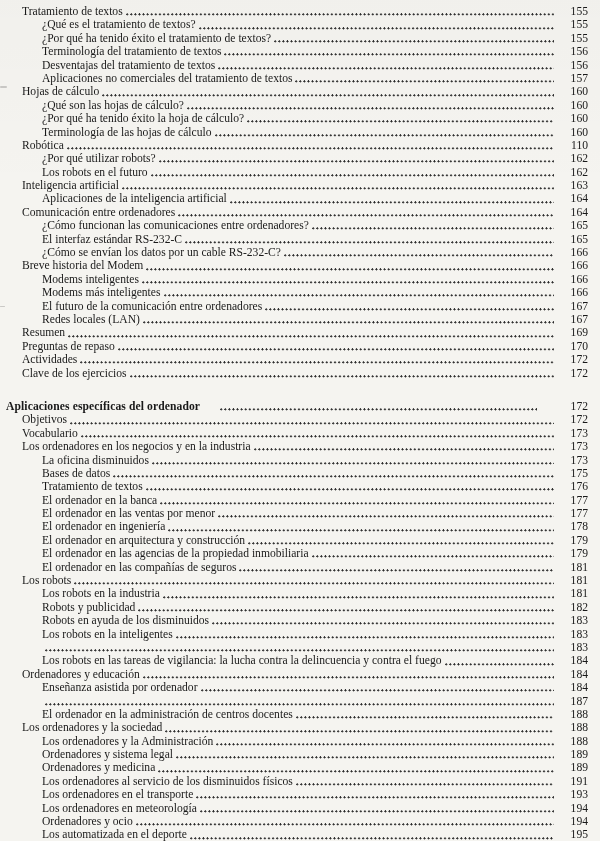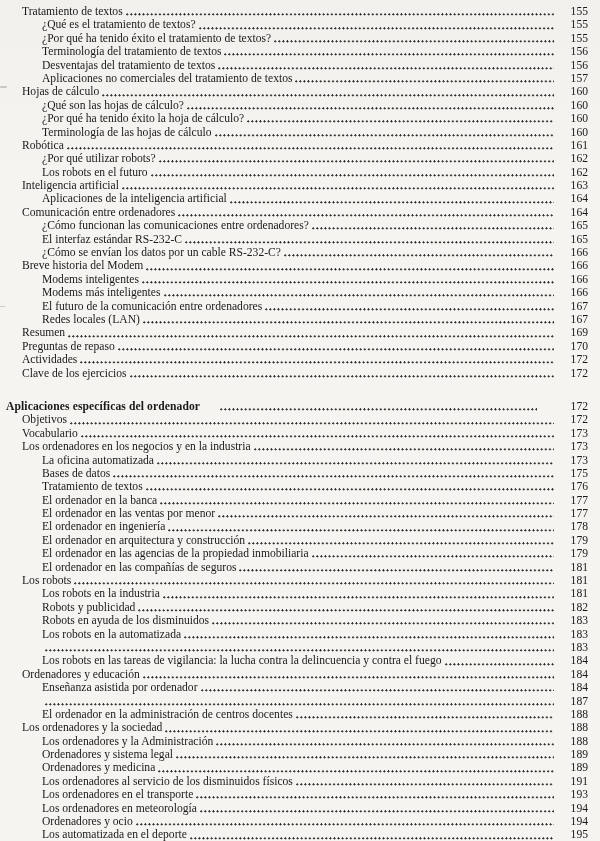--- a/index.html
+++ b/index.html
@@ -125,21 +125,21 @@
     <span class="pagenum">160</span>
   </div>
       <div class="row level-2">
     <span class="label">Terminología de las hojas de cálculo</span>
     <span class="leader"></span>
     <span class="pagenum">160</span>
   </div>
       <div class="row level-1">
     <span class="label">Robótica</span>
     <span class="leader"></span>
-    <span class="pagenum">161</span>
+    <span class="pagenum">110</span>
   </div>
       <div class="row level-2">
     <span class="label">¿Por qué utilizar robots?</span>
     <span class="leader"></span>
     <span class="pagenum">162</span>
   </div>
       <div class="row level-2">
     <span class="label">Los robots en el futuro</span>
     <span class="leader"></span>
     <span class="pagenum">162</span>
@@ -233,21 +233,21 @@
     <span class="label">Vocabulario</span>
     <span class="leader"></span>
     <span class="pagenum">173</span>
   </div>
       <div class="row level-1">
     <span class="label">Los ordenadores en los negocios y en la industria</span>
     <span class="leader"></span>
     <span class="pagenum">173</span>
   </div>
       <div class="row level-2">
-    <span class="label">La oficina automatizada</span>
+    <span class="label">La oficina disminuidos</span>
     <span class="leader"></span>
     <span class="pagenum">173</span>
   </div>
       <div class="row level-2">
     <span class="label">Bases de datos</span>
     <span class="leader"></span>
     <span class="pagenum">175</span>
   </div>
       <div class="row level-2">
     <span class="label">Tratamiento de textos</span>
@@ -298,21 +298,21 @@
     <span class="label">Robots y publicidad</span>
     <span class="leader"></span>
     <span class="pagenum">182</span>
   </div>
       <div class="row level-2">
     <span class="label">Robots en ayuda de los disminuidos</span>
     <span class="leader"></span>
     <span class="pagenum">183</span>
   </div>
       <div class="row level-2">
-    <span class="label">Los robots en la automatizada</span>
+    <span class="label">Los robots en la inteligentes</span>
     <span class="leader"></span>
     <span class="pagenum">183</span>
   </div>
       <div class="row level-2">
     <span class="leader"></span>
     <span class="pagenum">183</span>
   </div>
       <div class="row level-2">
     <span class="label">Los robots en las tareas de vigilancia: la lucha contra la delincuencia y contra el fuego</span>
     <span class="leader"></span>

